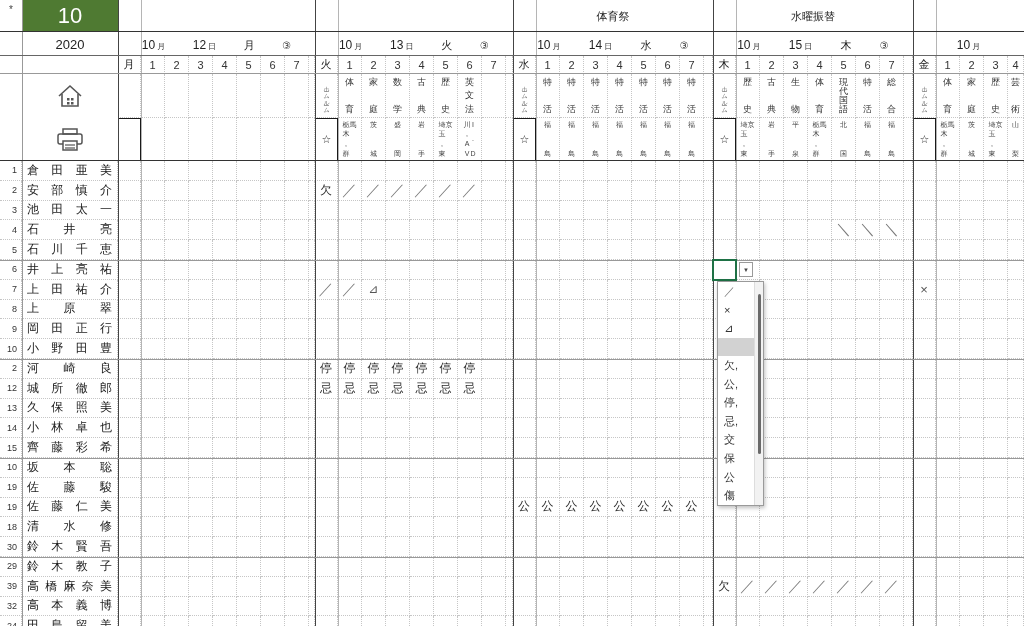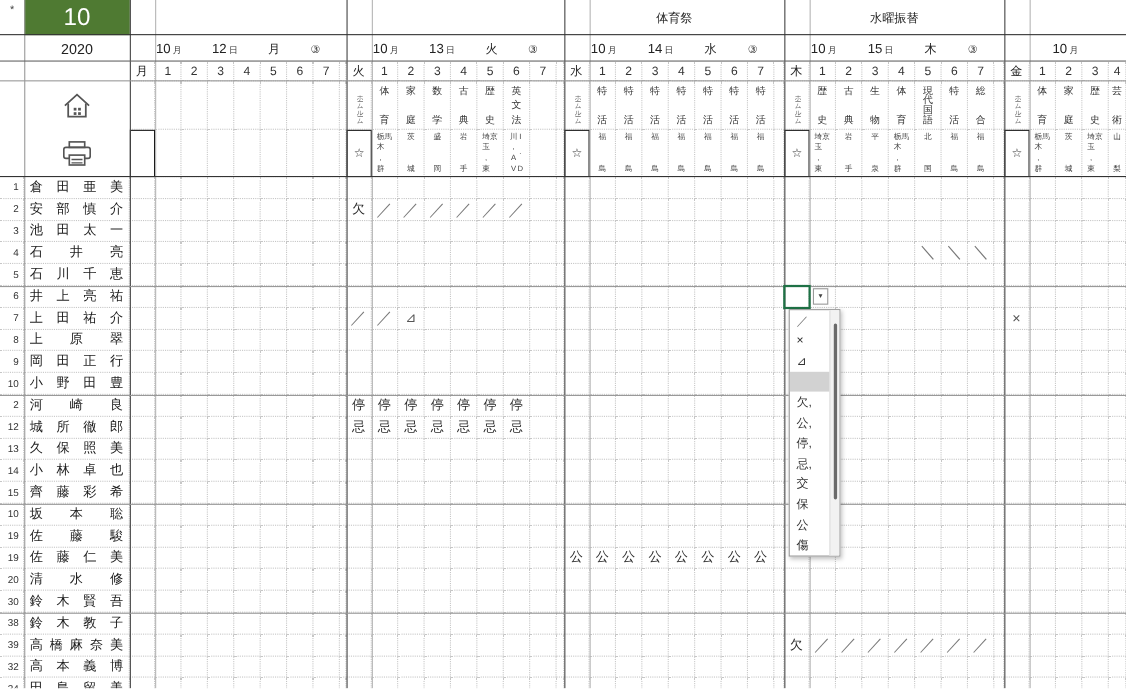--- a/index.html
+++ b/index.html
@@ -1436,21 +1436,21 @@
     <div class="cell " style="left: 808px; top: 497.6px; width: 24px; height: 19.8px;"></div>
     <div class="cell " style="left: 832px; top: 497.6px; width: 24px; height: 19.8px;"></div>
     <div class="cell " style="left: 856px; top: 497.6px; width: 24px; height: 19.8px;"></div>
     <div class="cell " style="left: 880px; top: 497.6px; width: 24px; height: 19.8px;"></div>
     <div class="cell " style="left: 904px; top: 497.6px; width: 9px; height: 19.8px;"></div>
     <div class="cell " style="left: 913px; top: 497.6px; width: 23px; height: 19.8px;"></div>
     <div class="cell " style="left: 936px; top: 497.6px; width: 24px; height: 19.8px;"></div>
     <div class="cell " style="left: 960px; top: 497.6px; width: 24px; height: 19.8px;"></div>
     <div class="cell " style="left: 984px; top: 497.6px; width: 24px; height: 19.8px;"></div>
     <div class="cell " style="left: 1008px; top: 497.6px; width: 16px; height: 19.8px;"></div>
-    <div class="cell rownum" style="left: 0px; top: 517.4px; width: 22px; height: 19.8px;">20</div>
+    <div class="cell rownum" style="left: 0px; top: 517.4px; width: 22px; height: 19.8px;">18</div>
     <div class="cell name-cell" style="left: 22px; top: 517.4px; width: 96px; height: 19.8px;">
       <span>清</span>
       <span>水</span>
       <span>修</span>
     </div>
     <div class="cell " style="left: 118px; top: 517.4px; width: 23px; height: 19.8px;"></div>
     <div class="cell " style="left: 141px; top: 517.4px; width: 24px; height: 19.8px;"></div>
     <div class="cell " style="left: 165px; top: 517.4px; width: 24px; height: 19.8px;"></div>
     <div class="cell " style="left: 189px; top: 517.4px; width: 24px; height: 19.8px;"></div>
     <div class="cell " style="left: 213px; top: 517.4px; width: 24px; height: 19.8px;"></div>
@@ -1531,21 +1531,21 @@
     <div class="cell " style="left: 808px; top: 537.2px; width: 24px; height: 19.8px;"></div>
     <div class="cell " style="left: 832px; top: 537.2px; width: 24px; height: 19.8px;"></div>
     <div class="cell " style="left: 856px; top: 537.2px; width: 24px; height: 19.8px;"></div>
     <div class="cell " style="left: 880px; top: 537.2px; width: 24px; height: 19.8px;"></div>
     <div class="cell " style="left: 904px; top: 537.2px; width: 9px; height: 19.8px;"></div>
     <div class="cell " style="left: 913px; top: 537.2px; width: 23px; height: 19.8px;"></div>
     <div class="cell " style="left: 936px; top: 537.2px; width: 24px; height: 19.8px;"></div>
     <div class="cell " style="left: 960px; top: 537.2px; width: 24px; height: 19.8px;"></div>
     <div class="cell " style="left: 984px; top: 537.2px; width: 24px; height: 19.8px;"></div>
     <div class="cell " style="left: 1008px; top: 537.2px; width: 16px; height: 19.8px;"></div>
-    <div class="cell rownum" style="left: 0px; top: 557px; width: 22px; height: 19.8px;">38</div>
+    <div class="cell rownum" style="left: 0px; top: 557px; width: 22px; height: 19.8px;">29</div>
     <div class="cell name-cell" style="left: 22px; top: 557px; width: 96px; height: 19.8px;">
       <span>鈴</span>
       <span>木</span>
       <span>教</span>
       <span>子</span>
     </div>
     <div class="cell " style="left: 118px; top: 557px; width: 23px; height: 19.8px;"></div>
     <div class="cell " style="left: 141px; top: 557px; width: 24px; height: 19.8px;"></div>
     <div class="cell " style="left: 165px; top: 557px; width: 24px; height: 19.8px;"></div>
     <div class="cell " style="left: 189px; top: 557px; width: 24px; height: 19.8px;"></div>

